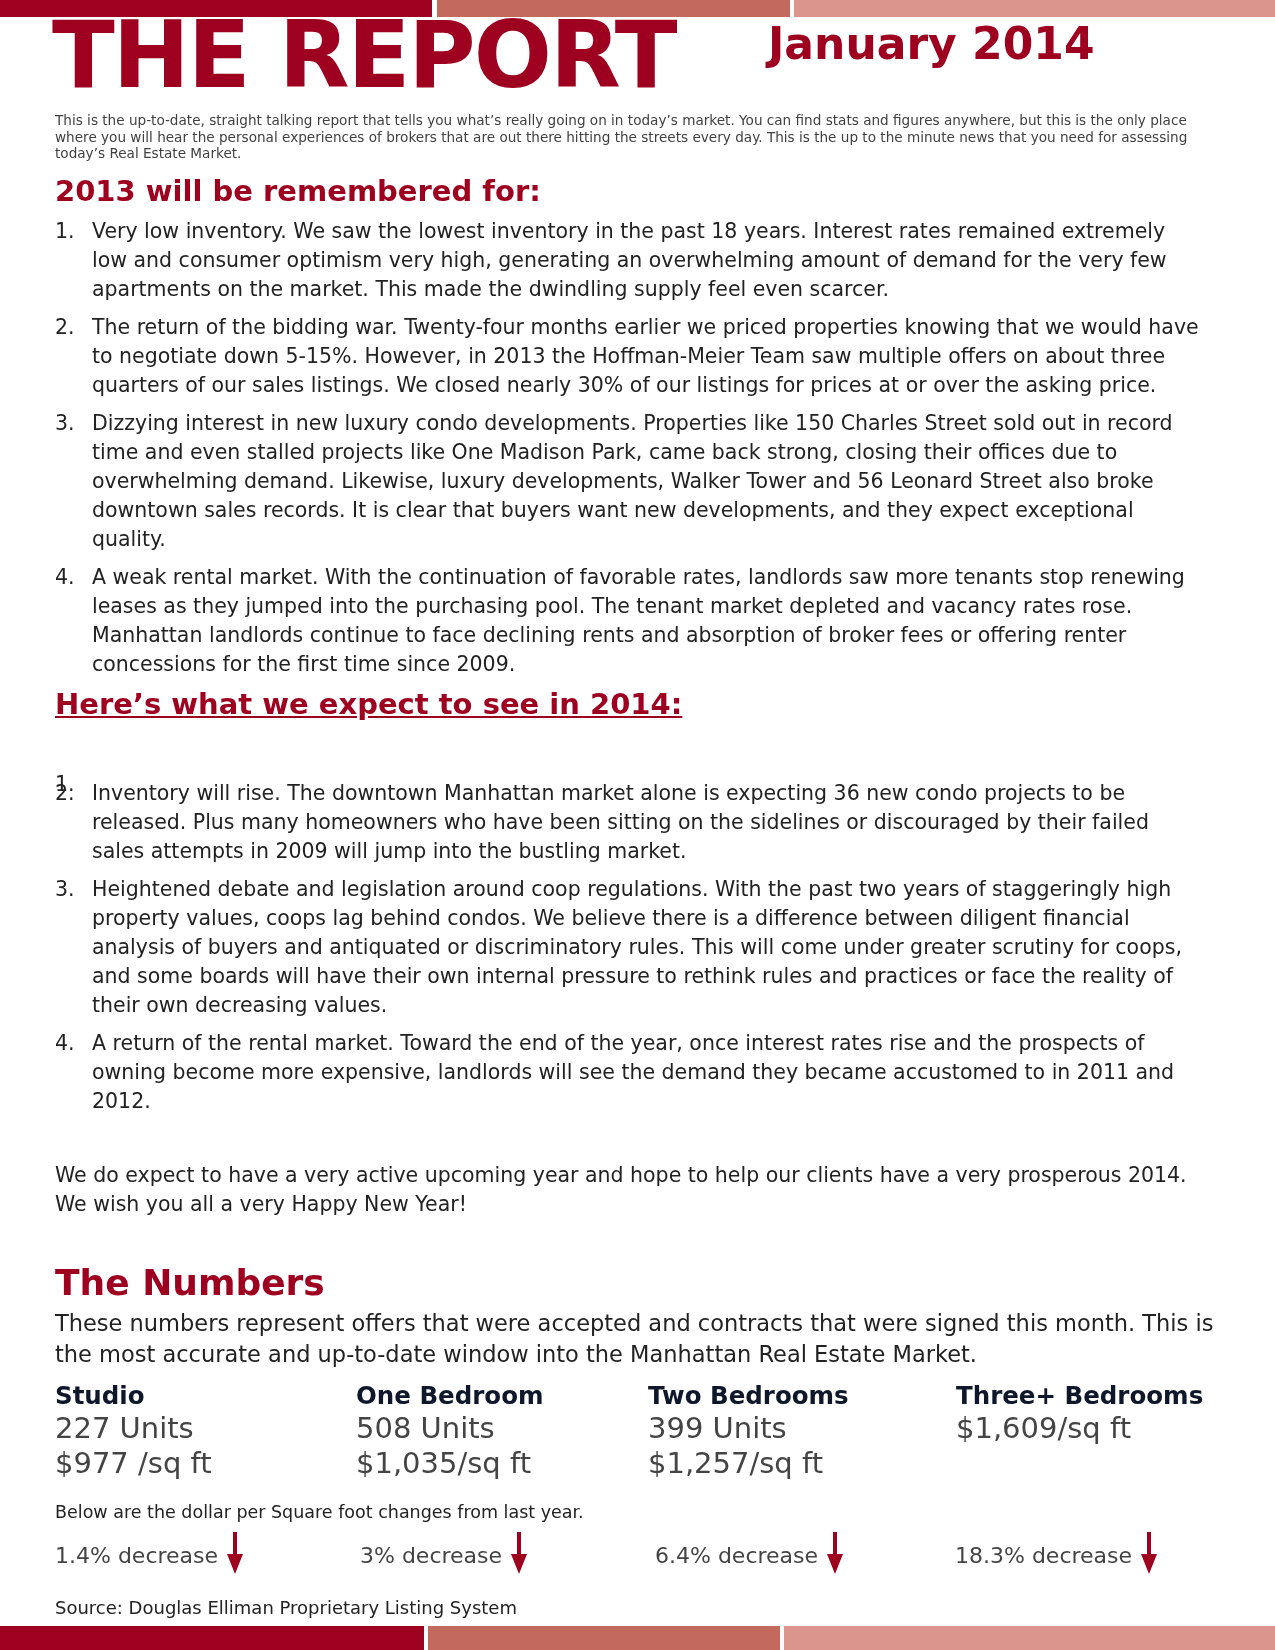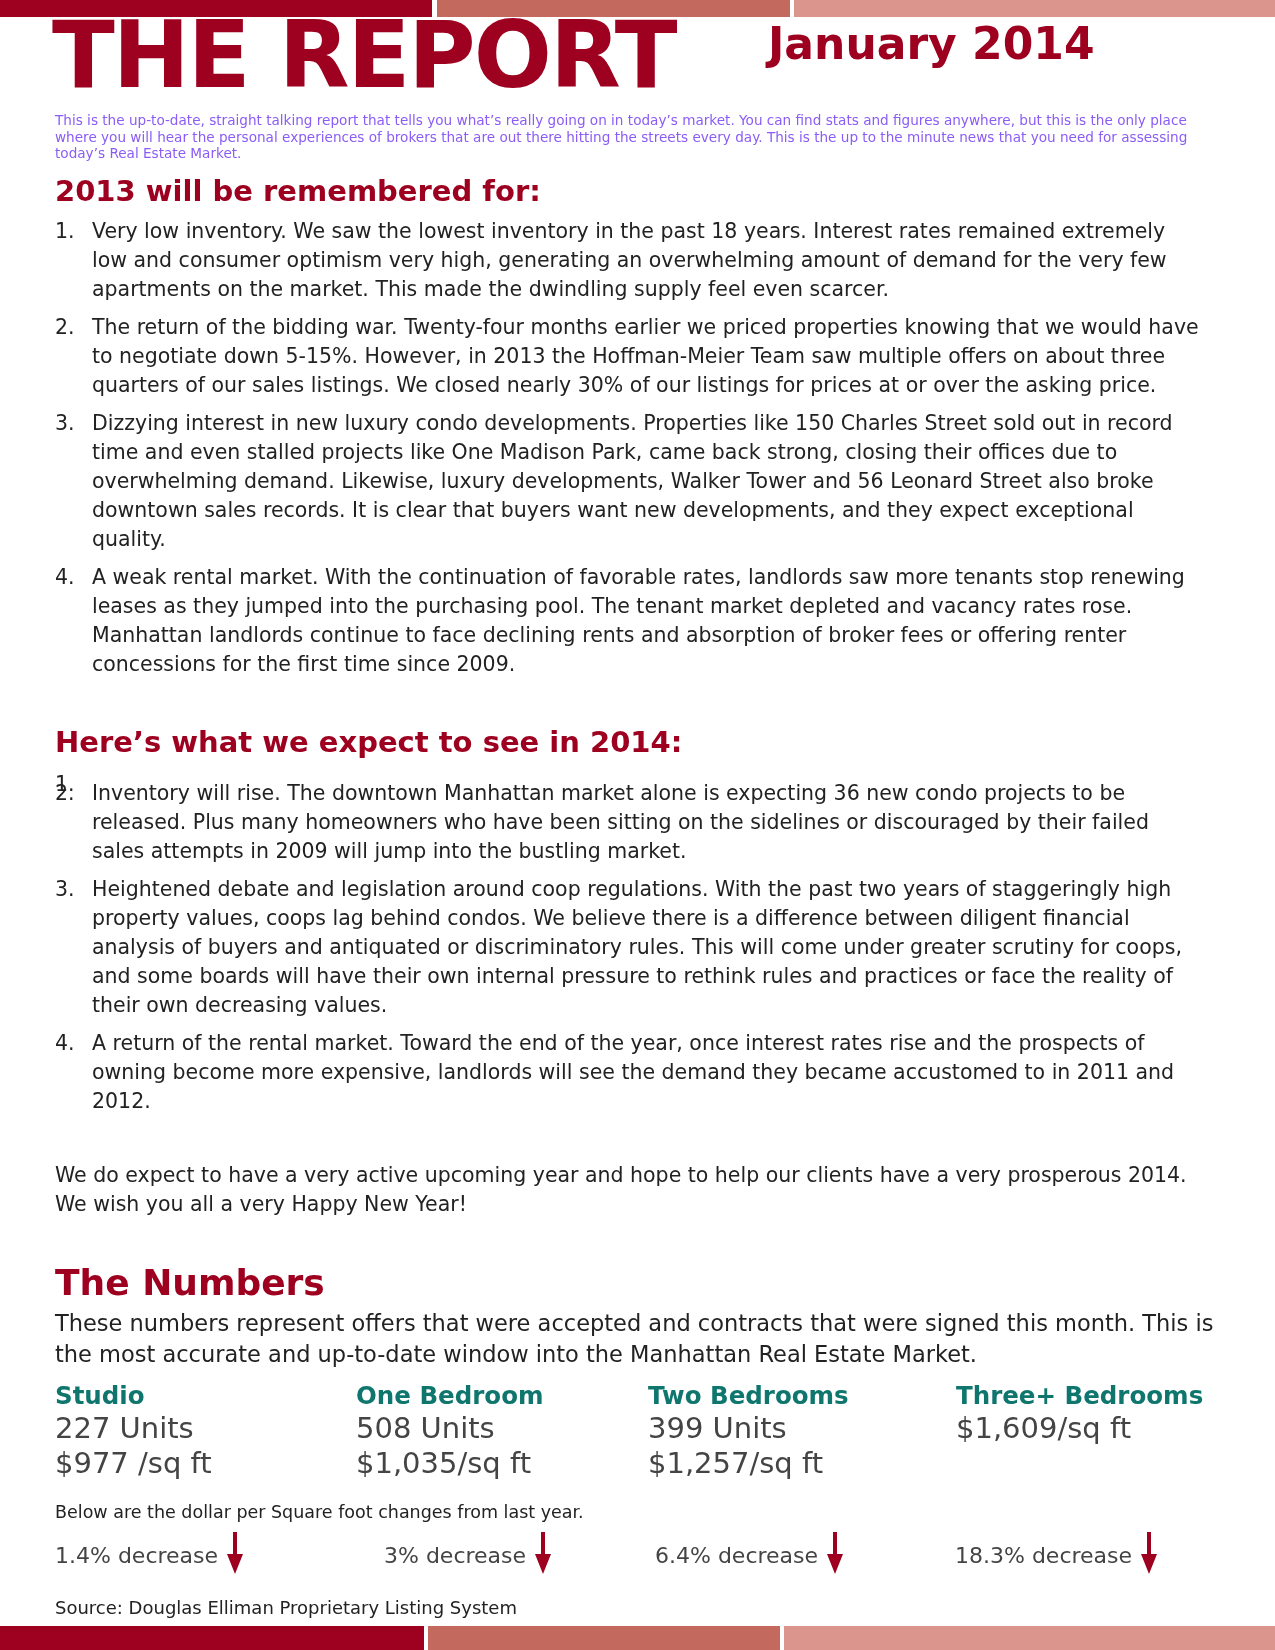--- a/index.html
+++ b/index.html
@@ -7,31 +7,31 @@
          font-family: "DejaVu Sans", sans-serif; color: #222; }
   .bar { position: absolute; height: 17px; }
   .bar.b1 { background: #9e0020; }
   .bar.b2 { background: #c4695e; }
   .bar.b3 { background: #db958c; }
   .title { position: absolute; left: 52px; top: 10px; font-family: "DejaVu Sans", sans-serif;
            font-weight: bold; font-size: 92px; letter-spacing: -2px; color: #9e0020; line-height: 1; }
   .date { position: absolute; left: 768px; top: 22px; font-weight: bold; font-size: 44px;
           color: #9e0020; line-height: 1; }
   .intro { position: absolute; left: 55px; top: 112px; width: 1140px; font-size: 13.6px;
-           line-height: 16.5px; color: #8b5cf6; }
+           line-height: 16.5px; color: #404040; }
   .h2 { position: absolute; left: 55px; font-weight: bold; color: #9e0020; font-size: 29px; line-height: 1; }
   ol.list { position: absolute; left: 55px; width: 1145px; margin: 0; padding: 0; list-style: none;
             font-size: 20.5px; line-height: 29px; color: #222; }
   ol.list li { position: relative; padding-left: 37px; margin-bottom: 9px; }
   ol.list li .num { position: absolute; left: 0; top: 0; }
   .para { position: absolute; left: 55px; width: 1150px; font-size: 20.5px; line-height: 29px; color: #222; }
   .numbers-intro { position: absolute; left: 55px; top: 1308px; width: 1180px; font-size: 22.5px;
                    line-height: 31px; color: #222; }
   .col { position: absolute; top: 1381px; }
-  .col .label { font-weight: bold; font-size: 24.5px; color: #0f766e; line-height: 30px; }
+  .col .label { font-weight: bold; font-size: 24.5px; color: #0f172a; line-height: 30px; }
   .col .units, .col .price { font-size: 29px; color: #444; line-height: 35px; }
   .note { position: absolute; left: 55px; top: 1502px; font-size: 17.5px; color: #222; }
   .change { position: absolute; top: 1534px; font-size: 22px; color: #444; display: flex; align-items: center; }
   .change .arrow { display: inline-block; margin-left: 8px; width: 18px; height: 42px; position: relative; top: -2px; }
   .source { position: absolute; left: 55px; top: 1597px; font-size: 18px; color: #222; }
 </style>
 </head>
 <body>
 
 <div class="bar b1" style="left:0; top:0; width:432px;"></div>
@@ -43,21 +43,21 @@
 <div class="intro">This is the up-to-date, straight talking report that tells you what’s really going on in today’s market.  You can find stats and figures anywhere, but this is the only place where you will hear the personal experiences of brokers that are out there hitting the streets every day.  This is the up to the minute news that you need for assessing today’s Real Estate Market.</div>
 
 <div class="h2" style="top:177px;">2013 will be remembered for:</div>
 <ol class="list" style="top:217px;">
   <li><span class="num">1.</span><span>Very low inventory. We saw the lowest inventory in the past 18 years. Interest rates remained extremely low and consumer optimism very high, generating an overwhelming amount of demand for the very few apartments on the market. This made the dwindling supply feel even scarcer.</span></li>
   <li><span class="num">2.</span><span>The return of the bidding war. Twenty-four months earlier we priced properties knowing that we would have to negotiate down 5-15%. However, in 2013 the Hoffman-Meier Team saw multiple offers on about three quarters of our sales listings. We closed nearly 30% of our listings for prices at or over the asking price.</span></li>
   <li><span class="num">3.</span><span>Dizzying interest in new luxury condo developments. Properties like 150 Charles Street sold out in record time and even stalled projects like One Madison Park, came back strong, closing their offices due to overwhelming demand. Likewise, luxury developments, Walker Tower and 56 Leonard Street also broke downtown sales records. It is clear that buyers want new developments, and they expect exceptional quality.</span></li>
   <li><span class="num">4.</span><span>A weak rental market. With the continuation of favorable rates, landlords saw more tenants stop renewing leases as they jumped into the purchasing pool. The tenant market depleted and vacancy rates rose. Manhattan landlords continue to face declining rents and absorption of broker fees or offering renter concessions for the first time since 2009.</span></li>
 </ol>
 
-<div class="h2" style="top:728px;">Here’s what we expect to see in 2014:</div>
+<div class="h2" style="top:690px;text-decoration:underline;">Here’s what we expect to see in 2014:</div>
 <ol class="list" style="top:770px;">
   <li><span class="num">1.</span></li>
   <li><span class="num">2.</span><span>Inventory will rise. The downtown Manhattan market alone is expecting 36 new condo projects to be released. Plus many homeowners who have been sitting on the sidelines or discouraged by their failed sales attempts in 2009 will jump into the bustling market.</span></li>
   <li><span class="num">3.</span><span>Heightened debate and legislation around coop regulations. With the past two years of staggeringly high property values, coops lag behind condos. We believe there is a difference between diligent financial analysis of buyers and antiquated or discriminatory rules. This will come under greater scrutiny for coops, and some boards will have their own internal pressure to rethink rules and practices or face the reality of their own decreasing values.</span></li>
   <li><span class="num">4.</span><span>A return of the rental market. Toward the end of the year, once interest rates rise and the prospects of owning become more expensive, landlords will see the demand they became accustomed to in 2011 and 2012.</span></li>
 </ol>
 <div class="para" style="top:1126px;margin-top:35px;">We do expect to have a very active upcoming year and hope to help our clients have a very prosperous 2014. We wish you all a very Happy New Year!</div>
 
 <div class="h2" style="top:1265px; font-size:36px;">The Numbers</div>
 <div class="numbers-intro">These numbers represent offers that were accepted and contracts that were signed this month. This is the most accurate and up-to-date window into the Manhattan Real Estate Market.</div>
@@ -84,21 +84,21 @@
 
 <div class="note">Below are the dollar per Square foot changes from last year.</div>
 
 <div class="change" style="left:55px;">
   <span>1.4% decrease</span>
   <svg class="arrow" viewBox="0 0 18 42">
       <rect x="7" y="0" width="4" height="26" fill="#9e0020"></rect>
       <polygon points="1,22 17,22 9,42" fill="#9e0020"></polygon>
     </svg>
 </div>
-<div class="change" style="left:360px;margin-left:24px;">
+<div class="change" style="left:360px;">
   <span>3% decrease</span>
   <svg class="arrow" viewBox="0 0 18 42">
       <rect x="7" y="0" width="4" height="26" fill="#9e0020"></rect>
       <polygon points="1,22 17,22 9,42" fill="#9e0020"></polygon>
     </svg>
 </div>
 <div class="change" style="left:655px;">
   <span>6.4% decrease</span>
   <svg class="arrow" viewBox="0 0 18 42">
       <rect x="7" y="0" width="4" height="26" fill="#9e0020"></rect>

